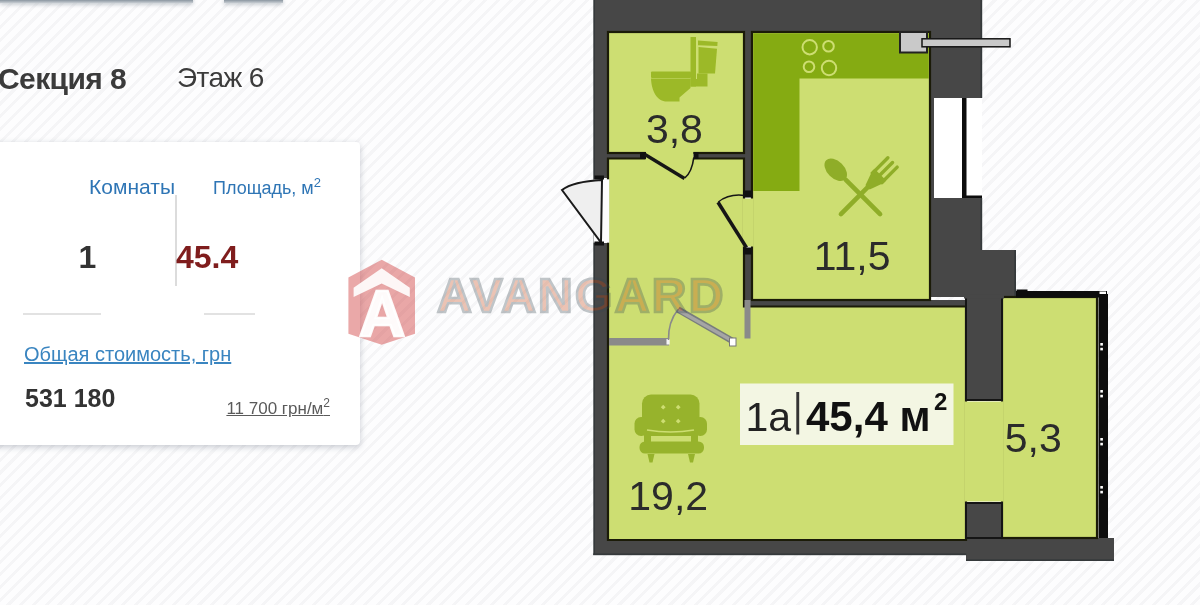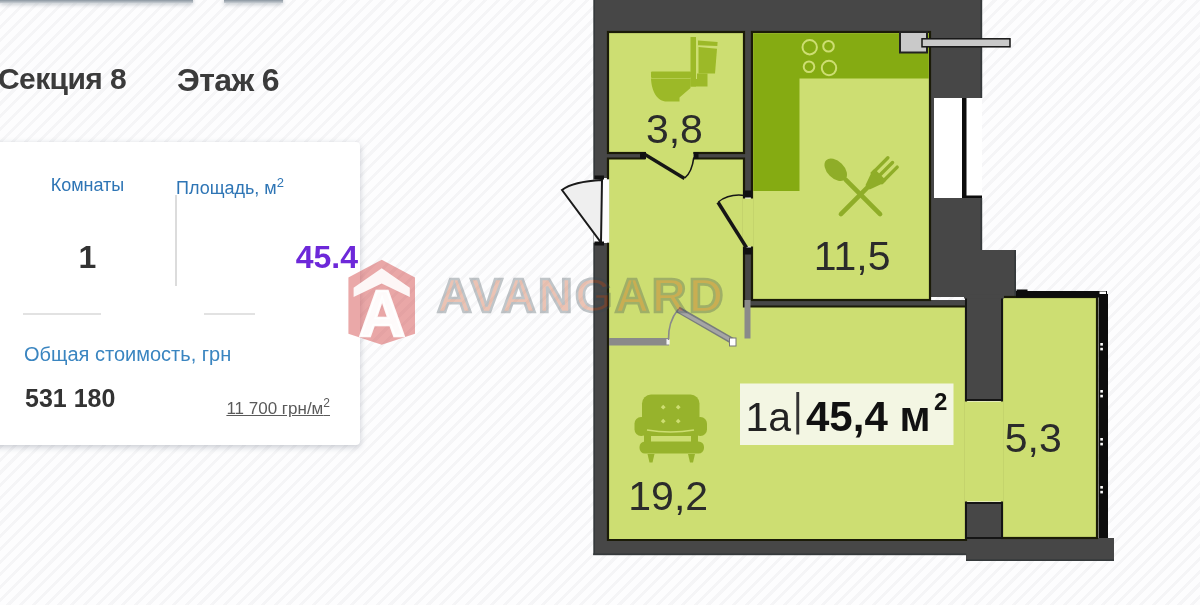--- a/index.html
+++ b/index.html
@@ -13,39 +13,39 @@
 </style>
 </head>
 <body>
 
 <div class="abs" style="left:0;top:0;width:193px;height:2.5px;background:linear-gradient(#8b96a0,#c6ccd2);box-shadow:0 1px 4px rgba(125,137,148,.65);"></div>
 
 <div class="abs" style="left:224px;top:0;width:59px;height:2.5px;background:linear-gradient(#8b96a0,#c6ccd2);box-shadow:0 1px 4px rgba(125,137,148,.65);"></div>
 
 <div class="abs" style="left:-2px;top:61.5px;width:320px;font-size:30px;font-weight:700;color:#3b3b3b;letter-spacing:-0.6px;">Секция 8</div>
 
-<div class="abs" style="left:177px;top:61.5px;font-size:32px;font-weight:700;color:#3b3b3b;letter-spacing:-0.6px;">Этаж 6</div>
+<div class="abs" style="left:177px;top:61.5px;font-size:28px;font-weight:400;color:#3b3b3b;letter-spacing:-0.6px;">Этаж 6</div>
 
 <div class="abs" style="left:-30px;top:142px;width:390px;height:303px;background:#fff;border-radius:4px;box-shadow:0 2px 6px rgba(100,110,125,.35);">
 
-  <div class="abs" style="left:30px;top:33px;width:175px;text-align:center;font-size:18px;color:#2e75b5;">Комнаты</div>
-
-  <div class="abs" style="left:206px;top:33px;width:182px;font-size:18px;color:#2e75b5;">Площадь, м<sup style="font-size:13px;">2</sup></div>
+  <div class="abs" style="left:30px;top:33px;width:175px;text-align:right;font-size:21px;color:#2e75b5;">Комнаты</div>
+
+  <div class="abs" style="left:206px;top:33px;width:182px;text-align:center;font-size:18px;color:#2e75b5;">Площадь, м<sup style="font-size:13px;">2</sup></div>
 
   <div class="abs" style="left:205px;top:53px;width:1.5px;height:91px;background:#dcdcdc;"></div>
 
   <div class="abs" style="left:30px;top:97px;width:175px;text-align:center;font-size:32px;font-weight:700;color:#333;">1</div>
 
-  <div class="abs" style="left:206px;top:97px;width:182px;text-align:right;font-size:32px;font-weight:700;color:#6d28d9;">45.4</div>
+  <div class="abs" style="left:206px;top:97px;width:182px;text-align:left;font-size:32px;font-weight:700;color:#7f1d1d;">45.4</div>
 
   <div class="abs" style="left:53px;top:171px;width:78px;height:1.5px;background:#e2e2e2;"></div>
 
   <div class="abs" style="left:234px;top:171px;width:51px;height:1.5px;background:#e2e2e2;"></div>
 
-  <div class="abs" style="left:54px;top:201px;font-size:20px;color:#3a85c0;">Общая стоимость, грн</div>
+  <div class="abs" style="left:54px;top:201px;font-size:20px;color:#3a85c0;text-decoration:underline;">Общая стоимость, грн</div>
 
   <div class="abs" style="left:55px;top:242px;font-size:25px;font-weight:700;color:#333;">531 180</div>
 
   <div class="abs" style="right:30px;top:254px;font-size:17px;color:#5a5a5a;text-decoration:underline;">11 700 грн/м<sup style="font-size:12px;">2</sup></div>
 </div>
 
 <svg class="abs" style="left:0;top:0;" width="1200" height="605" viewBox="0 0 1200 605">
   <g fill="#474747" stroke="none">
 
     <rect x="594" y="0" width="388" height="32"></rect>

